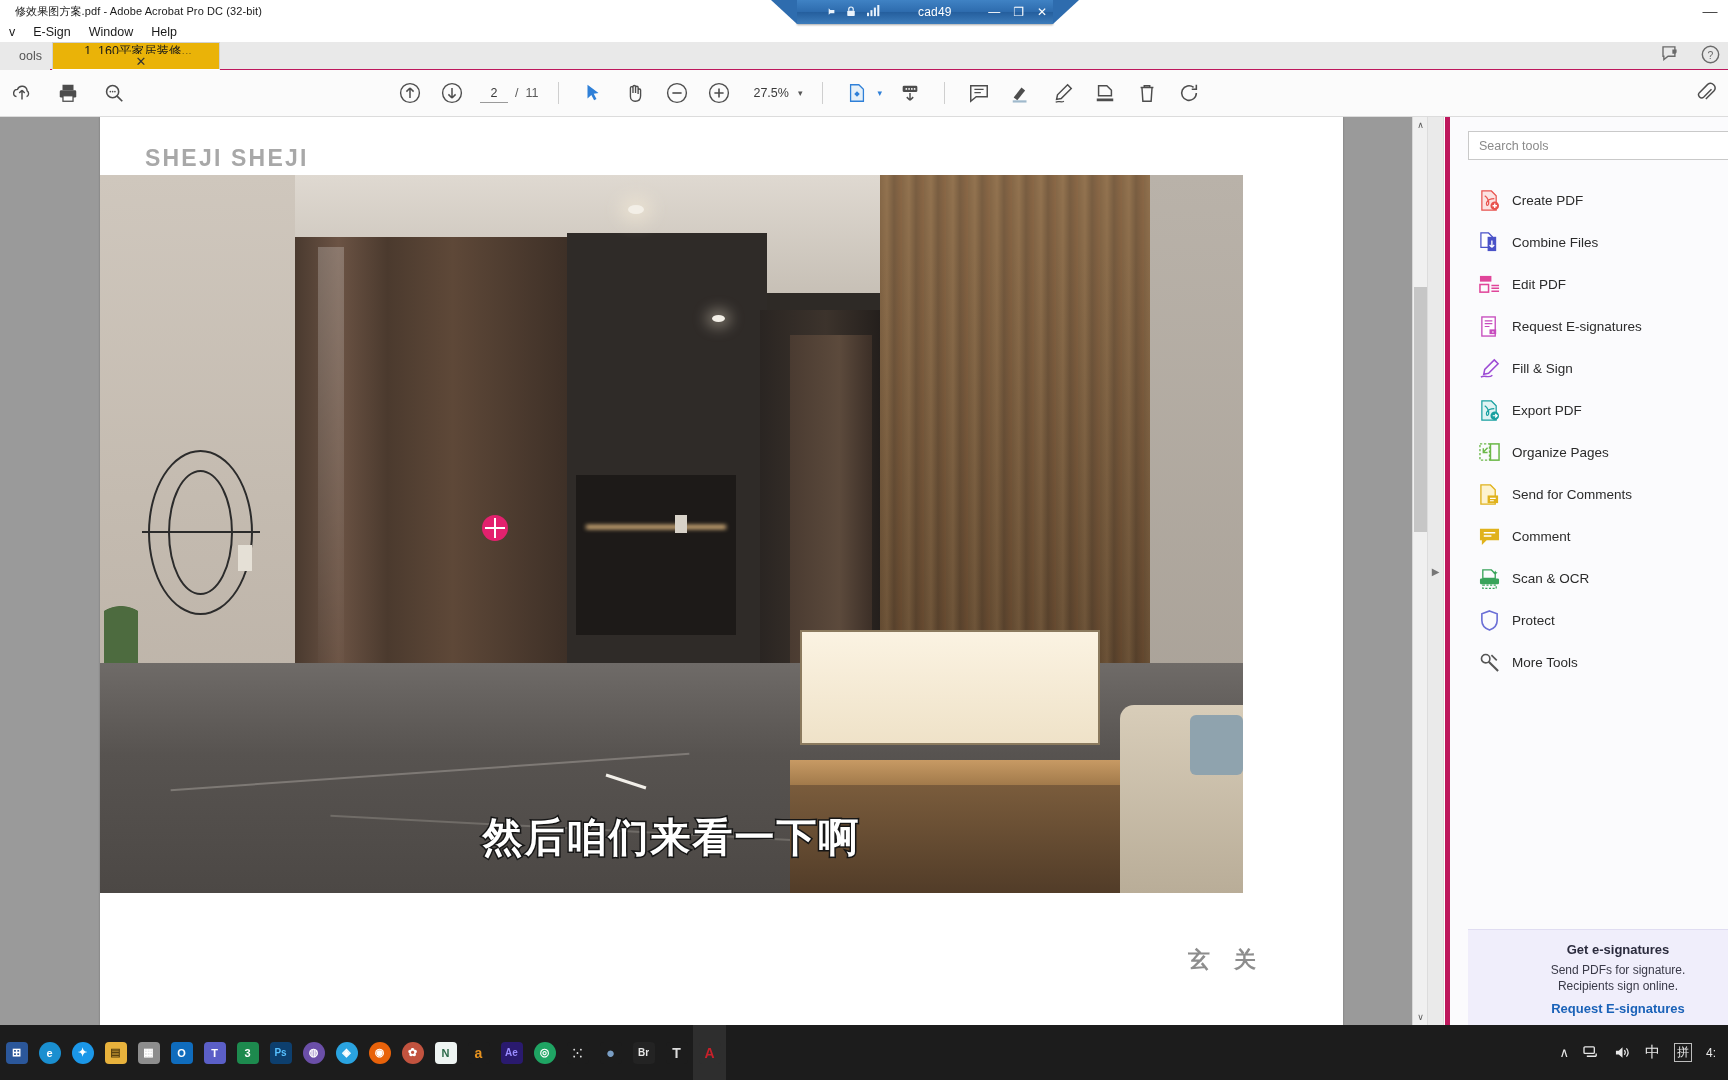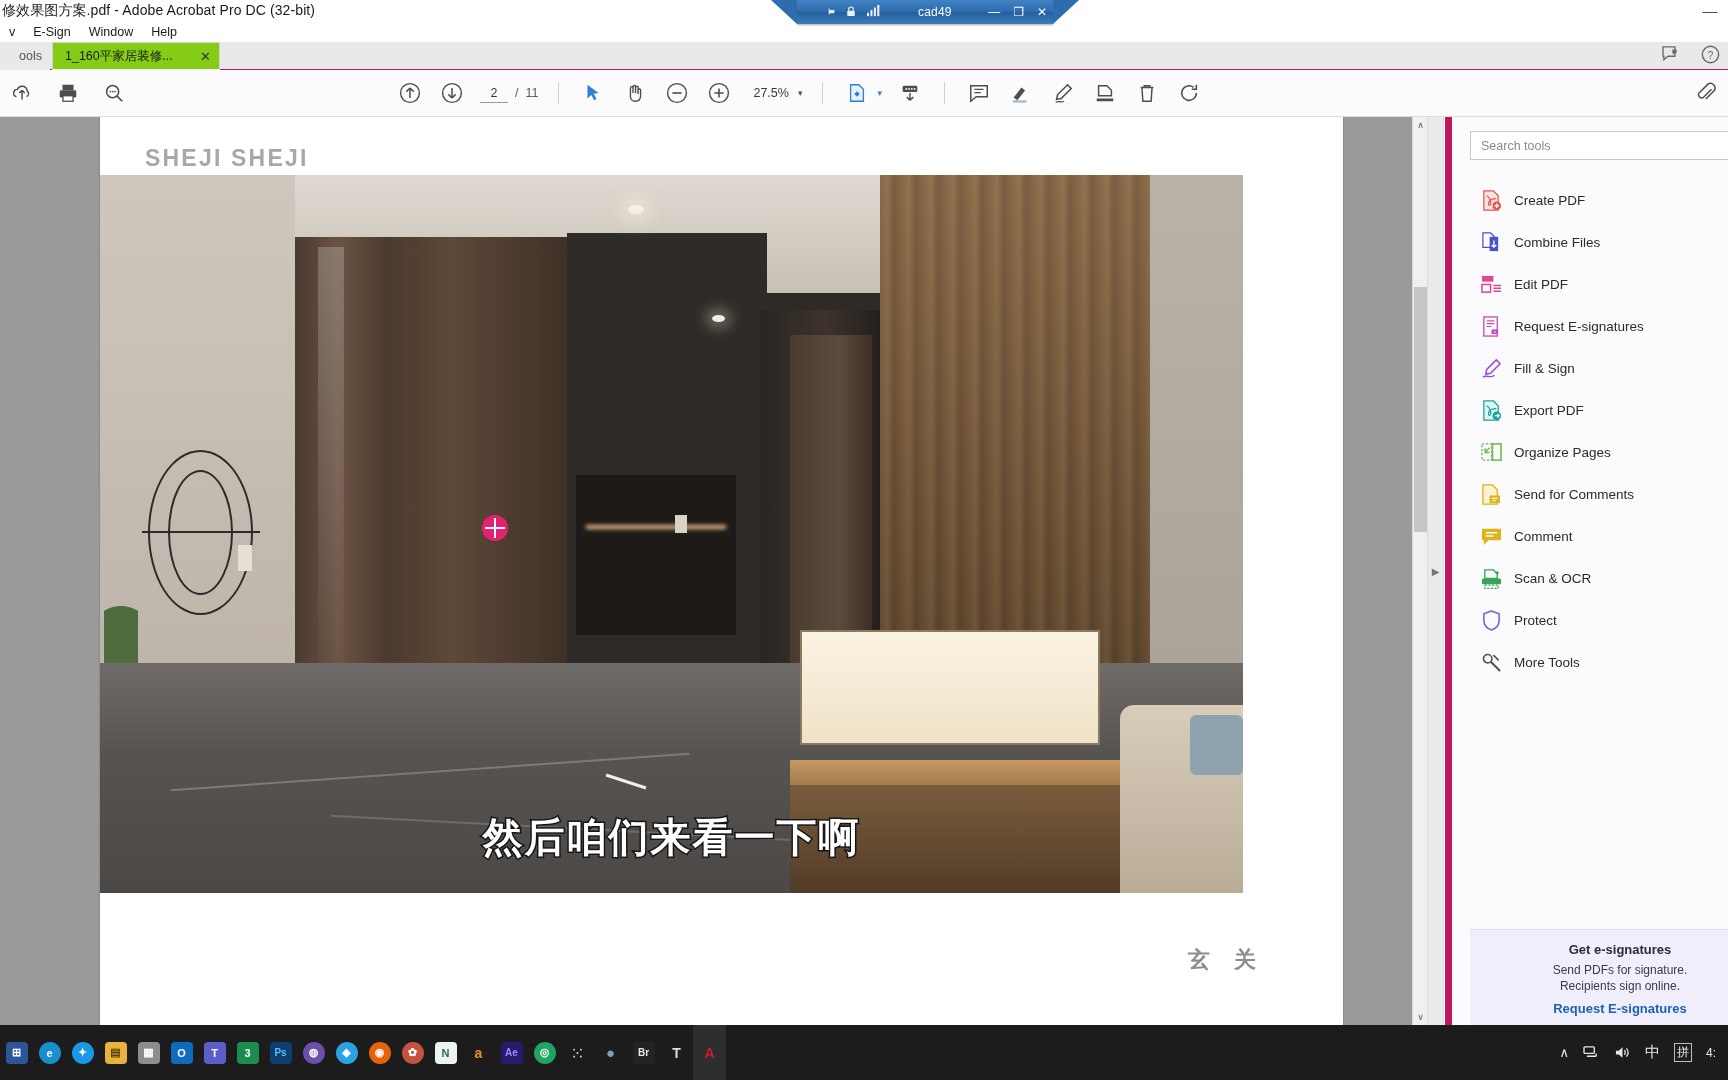--- a/index.html
+++ b/index.html
@@ -9,21 +9,21 @@
     font-family: "Liberation Sans", sans-serif;
     background: #ffffff;
   }
 
   
   .titlebar {
     position: absolute; top: 0; left: 0; width: 1728px; height: 22px;
     background: #ffffff; display: flex; align-items: center;
   }
   .titlebar-text {
-    font-size: 14px; color: #1a1a1a; padding-left: 2px;
+    font-size: 11px; color: #1a1a1a; padding-left: 15px;
     white-space: nowrap; letter-spacing: 0.1px;
   }
   .win-close-x {
     position: absolute; right: 10px; top: 4px; width: 16px; height: 14px;
     color: #4a4a4a; font-size: 15px; line-height: 14px; text-align: center;
   }
 
   
   .menubar {
     position: absolute; top: 22px; left: 0; width: 1728px; height: 20px;
@@ -61,23 +61,23 @@
     position: absolute; top: 42px; left: 0; width: 1728px; height: 28px;
     background: #e9e9e9; border-bottom: 1px solid #be185d;
   }
   .tab-tools {
     position: absolute; left: -38px; top: 0; width: 88px; height: 28px;
     background: #e9e9e9; display: flex; align-items: center; justify-content: flex-end;
     padding-right: 8px; font-size: 12.5px; color: #555;
   }
   .tab-doc {
     position: absolute; left: 52px; top: 0; width: 168px; height: 28px;
-    background: #84cc16; border: 1px solid #d2d2d2; border-bottom: 1px solid #ffffff;
+    background: #eab308; border: 1px solid #d2d2d2; border-bottom: 1px solid #ffffff;
     display: flex; align-items: center; padding: 0 8px 0 12px;
-    font-size: 12.5px; color: #1a1a1a;
+    font-size: 12.5px; color: #1a1a1a; flex-direction: column;
   }
   .tab-doc-label { flex: 1; white-space: nowrap; overflow: hidden; }
   .tab-close { font-size: 13px; color: #333; padding-left: 6px; }
   .tabstrip-right {
     position: absolute; right: 8px; top: 0; height: 28px;
     display: flex; align-items: center; gap: 20px;
   }
 
   
   .toolbar {
@@ -223,21 +223,21 @@
 
   
   .tools-splitter {
     position: absolute; top: 117px; left: 1427px; width: 17px; height: 908px;
     background: #eaeaea; border-left: 1px solid #dcdcdc; border-right:1px solid #dcdcdc;
     display: flex; align-items: center; justify-content: center;
   }
   .splitter-arrow { font-size: 10px; color: #777; }
   .toolspane {
     position: absolute; top: 117px; left: 1445px; width: 283px; height: 908px;
-    background: #fbfbfd; border-left: 7px solid #be185d;
+    background: #fbfbfd; border-left: 5px solid #be185d;
   }
   .search-tools {
     position: absolute; left: 18px; top: 14px; width: 280px; height: 29px;
     border: 1px solid #c9c9c9; background: #ffffff;
     display: flex; align-items: center; padding: 0 10px;
   }
   .search-tools-ph { font-size: 12.5px; color: #8a8a8a; }
   .tool-list { position: absolute; left: 0; top: 62px; width: 283px; }
   .tool-row {
     height: 42px; display: flex; align-items: center; gap: 12px; padding-left: 28px;

